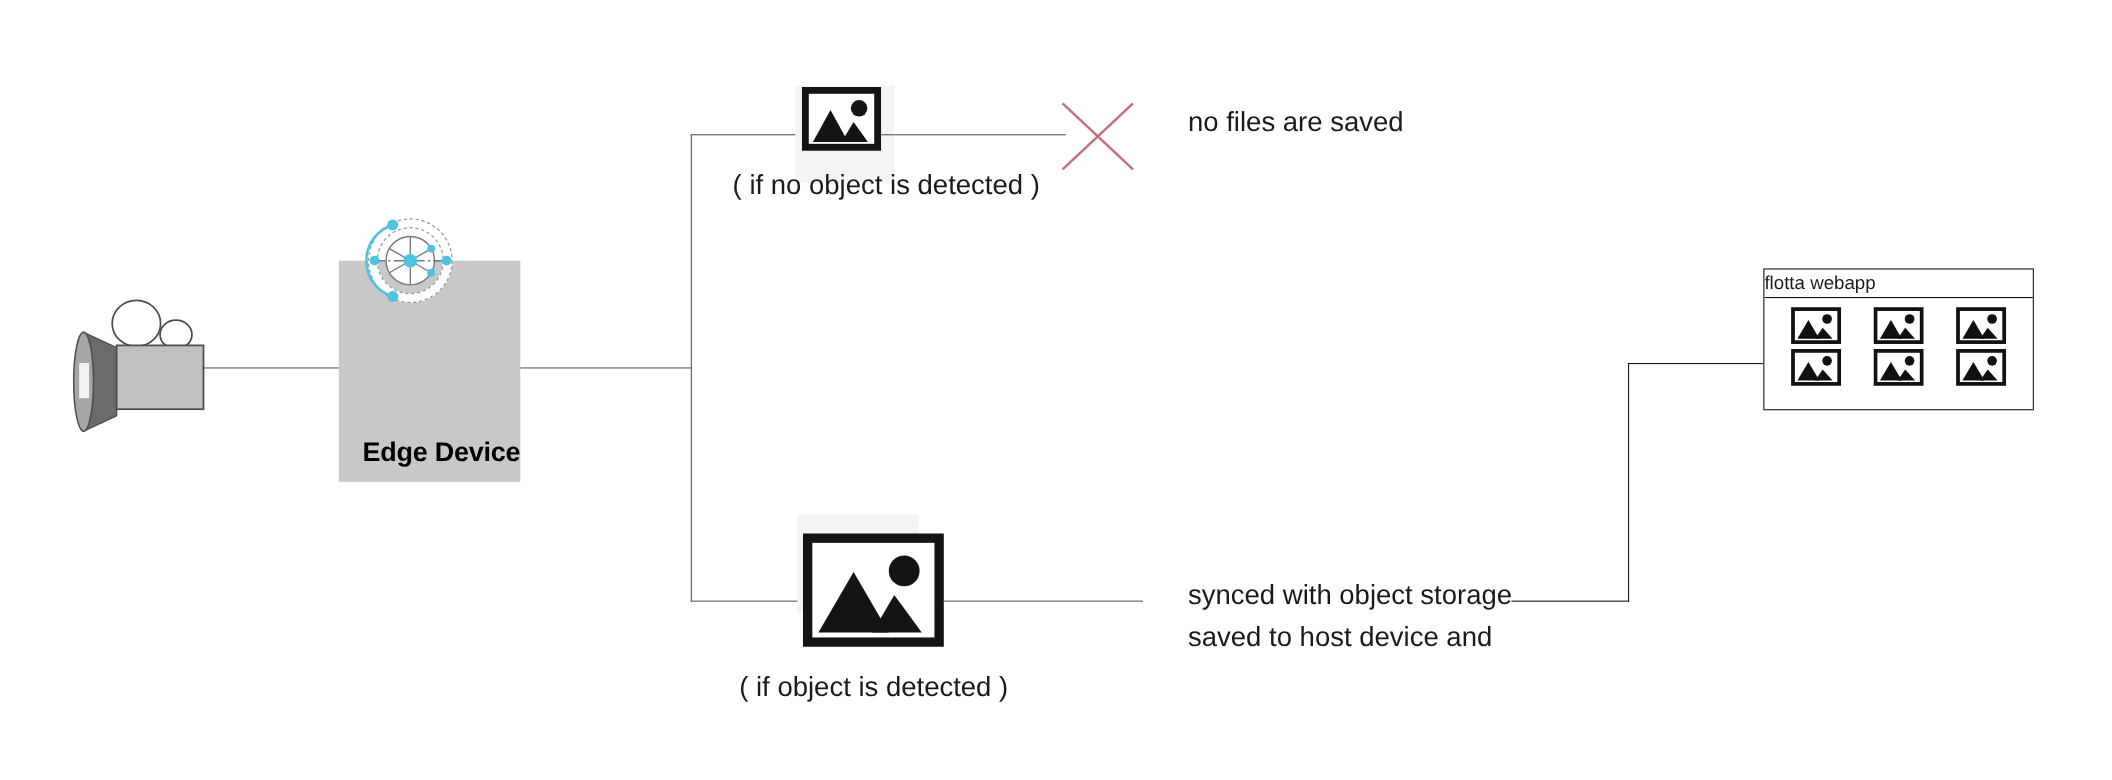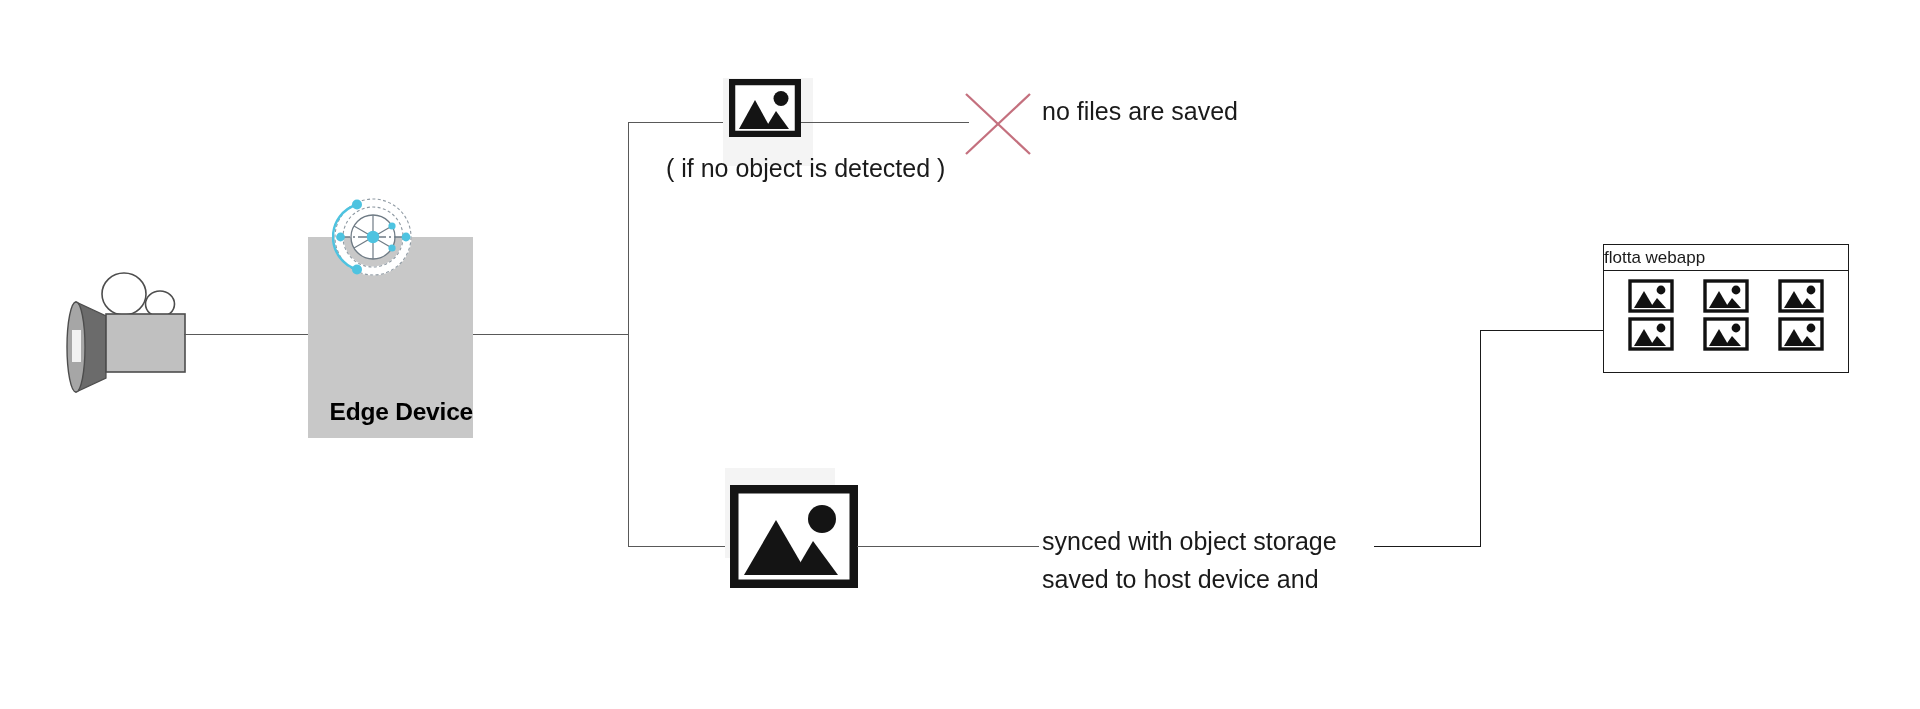--- a/index.html
+++ b/index.html
@@ -78,20 +78,21 @@
     white-space: nowrap;
     font-family: "Liberation Sans", sans-serif;
     margin-top: 28px;
   }
   .note {
     position: absolute;
     font-size: 25px;
     color: #1a1a1a;
     white-space: nowrap;
     line-height: 38px;
+    margin-left: 38px;
   }
 
   
   .red-x { position: absolute; left: 962px; top: 91px; width: 72px; height: 66px; }
 
   
   .webapp {
     position: absolute;
     left: 1603px;
     top: 244px;
@@ -224,20 +225,21 @@
     </svg>
   </div>
 
   <div class="hline" style="left:857px; top:546px; width:182px;"></div>
 
   <div class="note" style="left:1042px; top:522px;">
     <div>synced with object storage</div>
     <div>saved to host device and</div>
   </div>
 
+  <div class="caption" style="left:672px; top:583px;">( if object is detected )</div>
 
   <div class="hline black" style="left:1374px; top:546px; width:107px;"></div>
   <div class="vline black" style="left:1480px; top:330px; height:217px;"></div>
   <div class="hline black" style="left:1480px; top:330px; width:124px;"></div>
 
   <div class="webapp">
     <div class="webapp-title">flotta webapp</div>
     <div class="webapp-grid">
       <span class="thumb-slot">
         <svg class="thumb" viewBox="0 0 46 34" xmlns="http://www.w3.org/2000/svg">

